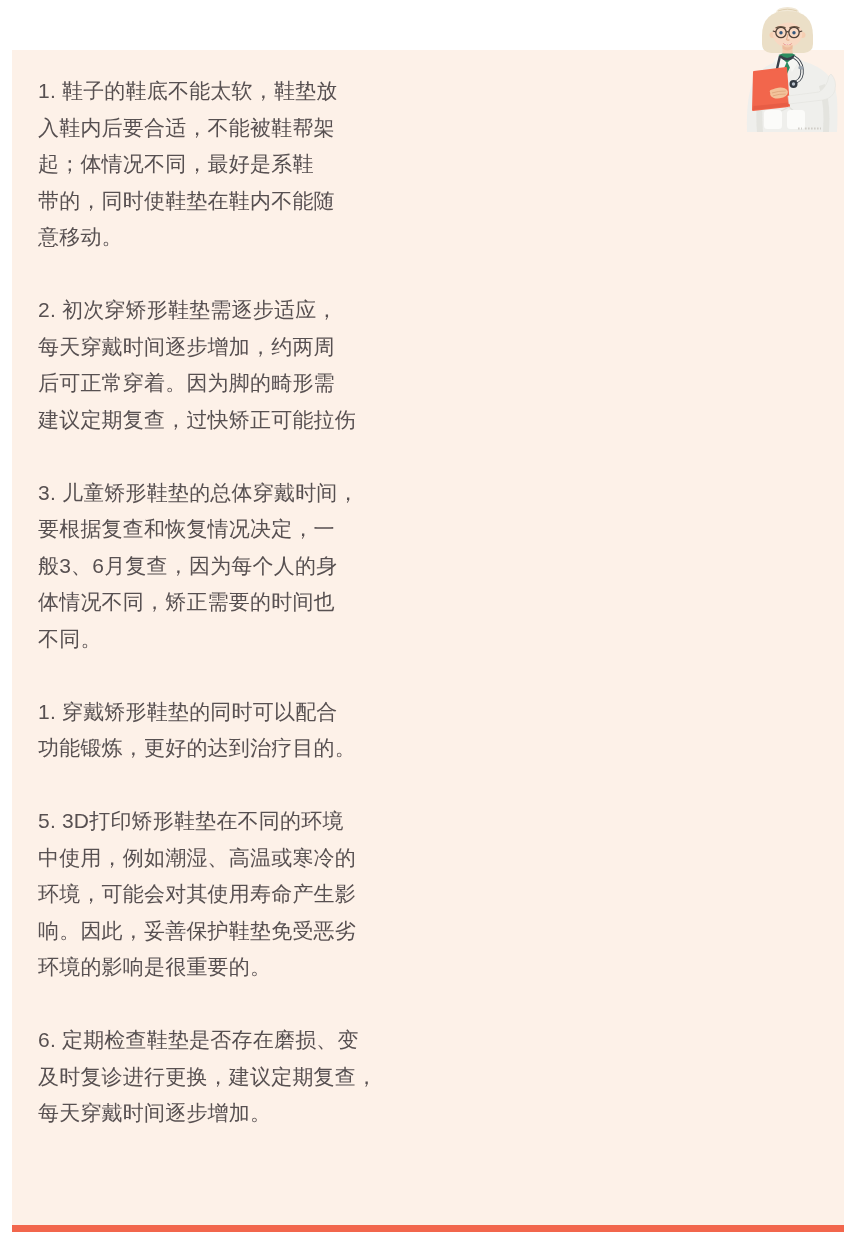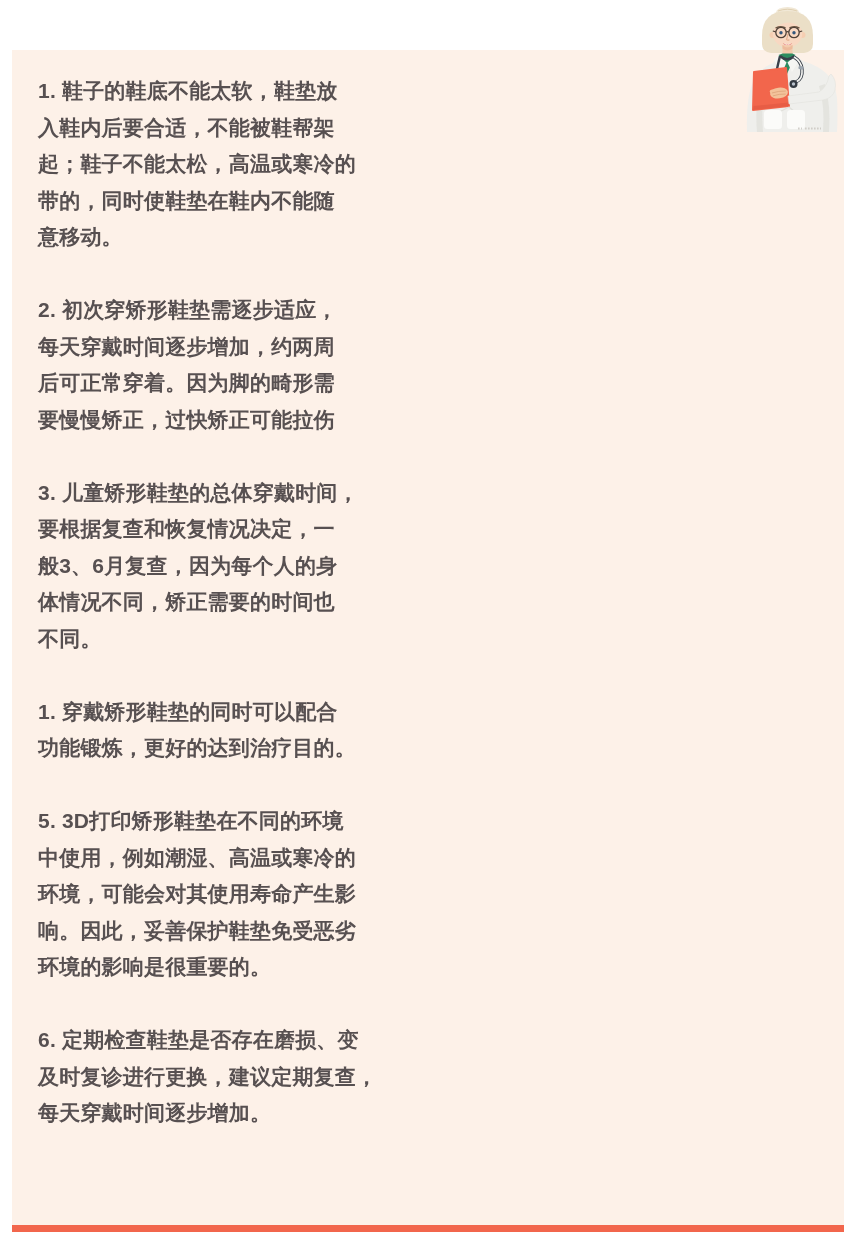--- a/index.html
+++ b/index.html
@@ -36,51 +36,50 @@
   .para{margin:0 0 36.5px 0;}
   .para:last-child{margin-bottom:12px;}
   .line{
     display:block;
     font-size:21px;
     line-height:36.5px;
     height:36.5px;
     color:var(--text);
     white-space:nowrap;
     letter-spacing:0.2px;
-    font-weight:bold;
   }
   .doctor{
     position:absolute;
     top:-44px;
     right:3px;
     width:96px;
     height:126px;
   }
   .doctor svg{display:block;width:96px;height:126px;}
 </style>
 </head>
 <body>
 
 <div class="panel">
 
   <div class="text-column">
 
     <p class="para">
       <span class="line">1. 鞋子的鞋底不能太软，鞋垫放</span>
       <span class="line">入鞋内后要合适，不能被鞋帮架</span>
-      <span class="line">起；鞋子不能太松，高温或寒冷的</span>
+      <span class="line">起；体情况不同，最好是系鞋</span>
       <span class="line">带的，同时使鞋垫在鞋内不能随</span>
       <span class="line">意移动。</span>
     </p>
 
     <p class="para">
       <span class="line">2. 初次穿矫形鞋垫需逐步适应，</span>
       <span class="line">每天穿戴时间逐步增加，约两周</span>
       <span class="line">后可正常穿着。因为脚的畸形需</span>
-      <span class="line">要慢慢矫正，过快矫正可能拉伤</span>
+      <span class="line">建议定期复查，过快矫正可能拉伤</span>
     </p>
 
     <p class="para">
       <span class="line">3. 儿童矫形鞋垫的总体穿戴时间，</span>
       <span class="line">要根据复查和恢复情况决定，一</span>
       <span class="line">般3、6月复查，因为每个人的身</span>
       <span class="line">体情况不同，矫正需要的时间也</span>
       <span class="line">不同。</span>
     </p>
 

